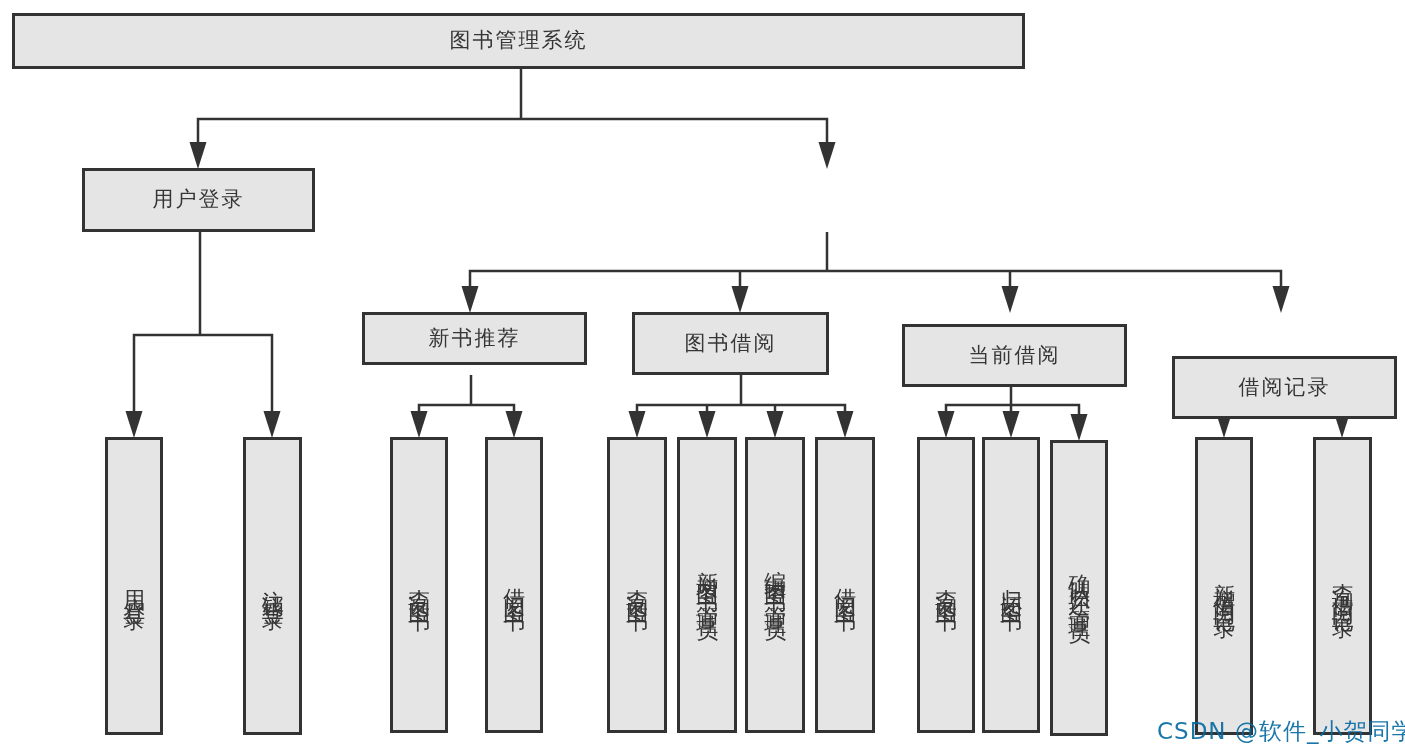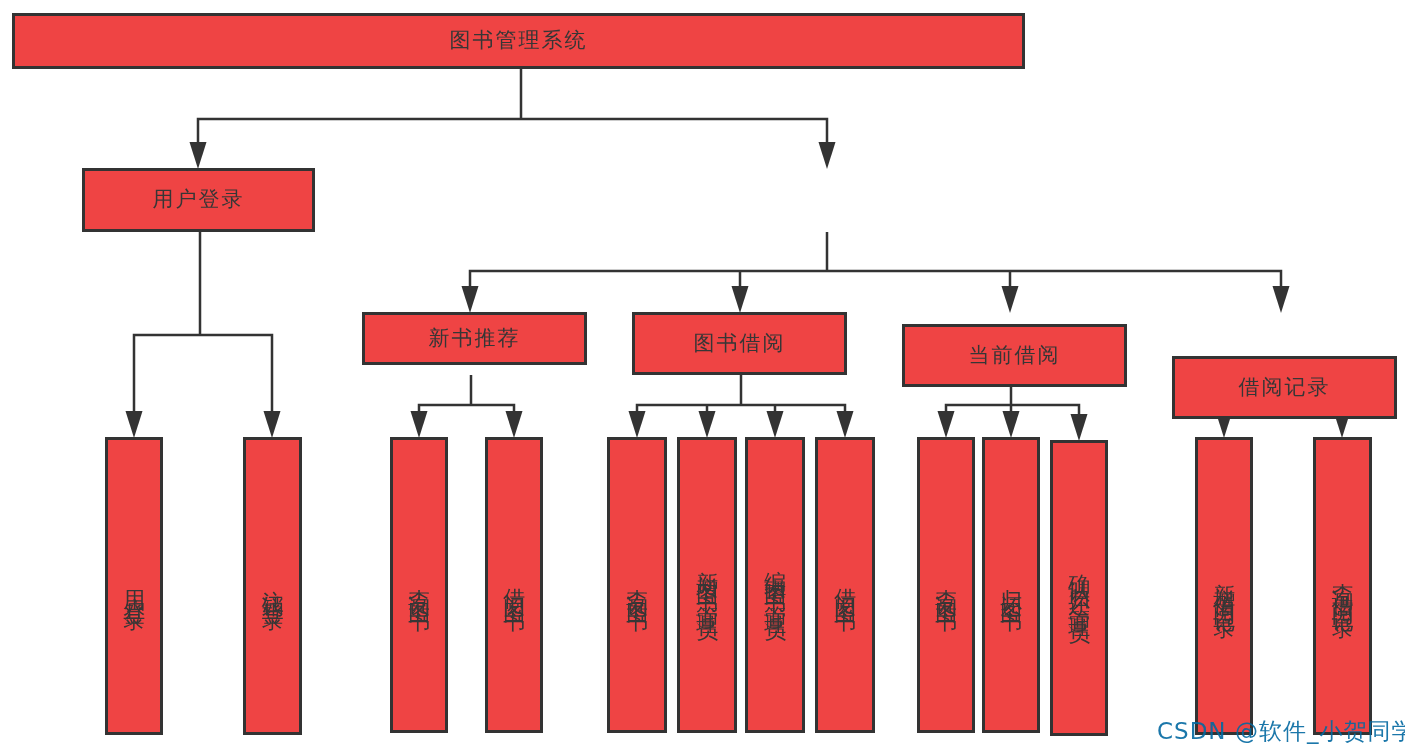--- a/index.html
+++ b/index.html
@@ -3,21 +3,21 @@
 <meta charset="utf-8">
 <style>
   html,body{margin:0;padding:0;background:#ffffff;}
   body{font-family:"DejaVu Sans","Liberation Sans",sans-serif;}
   #canvas{position:relative;width:1405px;height:747px;background:#ffffff;overflow:hidden;}
   #connectors{position:absolute;left:0;top:0;width:1405px;height:747px;}
   .node{
     position:absolute;
     box-sizing:border-box;
     border:3px solid #333333;
-    background:#ef4444;
+    background:#e5e5e5;
     color:#363636;
     display:flex;
     align-items:center;
     justify-content:center;
     font-size:21px;
     line-height:1.2;
     letter-spacing:2px;
     text-align:center;
     z-index:2;
   }
@@ -82,21 +82,21 @@
       <polygon points="1215.5,411 1232.5,411 1224,438"></polygon>
       <polygon points="1333.5,411 1350.5,411 1342,438"></polygon>
     </g>
   </svg>
 
   <div class="node" style="left:12px;top:13px;width:1013px;height:56px;">图书管理系统</div>
 
   <div class="node" style="left:82px;top:168px;width:233px;height:64px;">用户登录</div>
 
   <div class="node" style="left:362px;top:312px;width:225px;height:53px;">新书推荐</div>
-  <div class="node" style="left:632px;top:312px;width:215px;height:63px;">图书借阅</div>
+  <div class="node" style="left:632px;top:312px;width:197px;height:63px;">图书借阅</div>
   <div class="node" style="left:902px;top:312px;width:225px;height:63px;margin-top:12px;">当前借阅</div>
   <div class="node" style="left:1172px;top:312px;width:225px;height:63px;margin-top:44px;">借阅记录</div>
 
   <div class="node vnode" style="left:105px;top:437px;width:58px;height:298px;">用户登录</div>
   <div class="node vnode" style="left:243px;top:437px;width:59px;height:298px;">注销登录</div>
 
   <div class="node vnode" style="left:390px;top:437px;width:58px;height:296px;">查询图书</div>
   <div class="node vnode" style="left:485px;top:437px;width:58px;height:296px;">借阅图书</div>
 
   <div class="node vnode" style="left:607px;top:437px;width:60px;height:296px;">查询图书</div>

